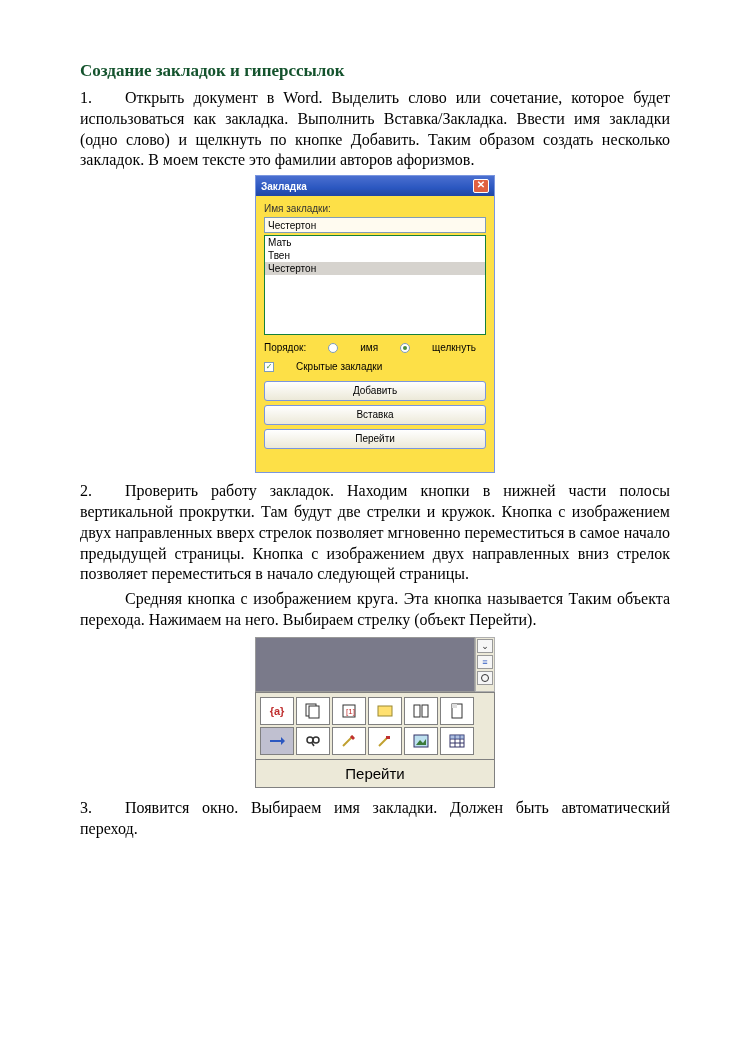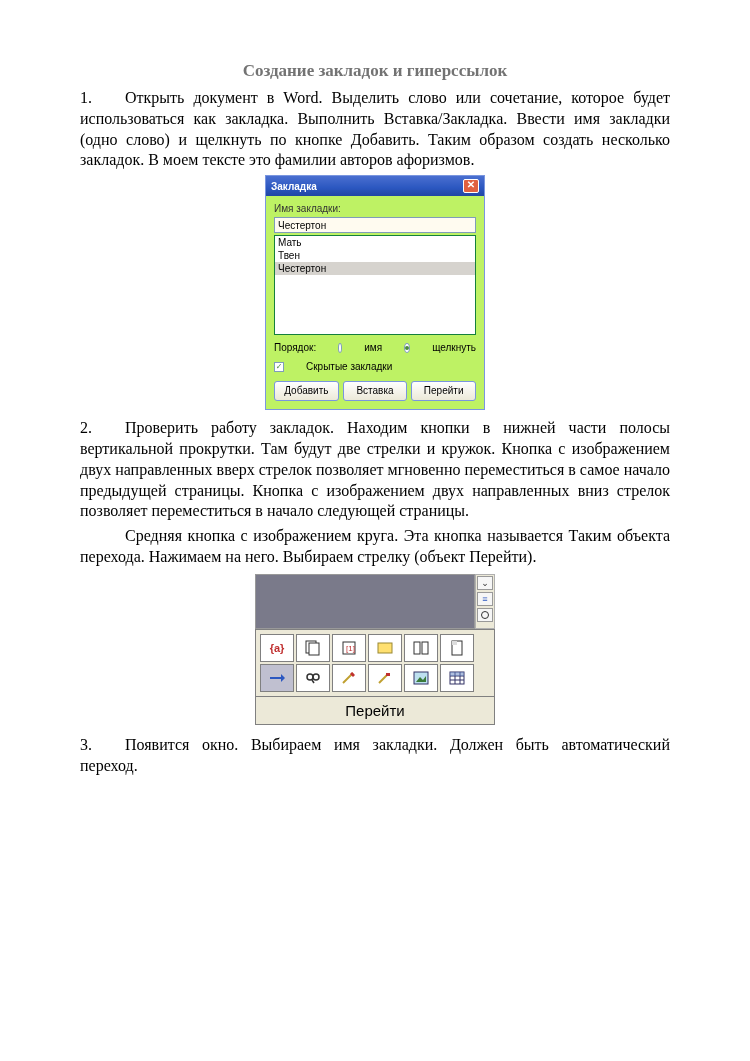--- a/index.html
+++ b/index.html
@@ -7,22 +7,21 @@
       width: 750px;
       height: 1061px;
       background: #fff;
       font-family: "Times New Roman", Times, serif;
       font-size: 16px;
       color: #000;
       padding: 60px 80px 50px 80px;
       line-height: 1.3;
     }
     .title {
-      text-align: center;
-      color: #737373;
+      color: #14532d;
       font-weight: bold;
       font-size: 17px;
       margin-bottom: 6px;
     }
     .step {
       text-align: justify;
       margin-bottom: 4px;
     }
     .step-num {
       display: inline-block;
@@ -34,22 +33,22 @@
       margin-bottom: 4px;
     }
 
     
     .dialog-wrap {
       display: flex;
       justify-content: center;
       margin: 4px 0 8px 0;
     }
     .dialog {
-      width: 220px;
-      background: #bef264;
+      width: 240px;
+      background: #fde047;
       border: 1px solid #7a96df;
       font-family: Tahoma, Verdana, sans-serif;
       font-size: 10px;
       font-weight: normal;
     }
     .dialog-titlebar {
       background: linear-gradient(#4a6fd0, #2b57c0 60%, #2146a3);
       color: #fff;
       font-weight: bold;
       padding: 3px 5px;
@@ -64,21 +63,21 @@
       background: #e06040;
       border: 1px solid #fff;
       border-radius: 2px;
       font-size: 10px;
       line-height: 10px;
       text-align: center;
       color: #fff;
       font-weight: bold;
     }
     .dialog-body {
-      padding: 6px 8px 8px 8px;
+      padding: 6px 8px 23px 8px;
     }
     .lbl {
       color: #333;
       margin-bottom: 2px;
     }
     .bm-input {
       width: 100%;
       height: 16px;
       border: 1px solid #7f9db9;
       background: #fffbf0;
@@ -119,20 +118,21 @@
     .radio.sel::after {
       content:""; width:4px; height:4px; border-radius:50%; background:#4a8c3a;
     }
     .check { background: #fff; }
     .check.sel::after { content:"✓"; color:#4a8c3a; line-height:8px; }
     .btn-row {
       display: flex;
       justify-content: space-between;
       gap: 4px;
       margin-top: 8px;
+      flex-direction: column;
     }
     .winbtn {
       flex: 1;
       height: 20px;
       background: linear-gradient(#fff, #ece9d8);
       border: 1px solid #7a96df;
       border-radius: 3px;
       font-family: Tahoma, sans-serif;
       font-size: 10px;
       text-align: center;

